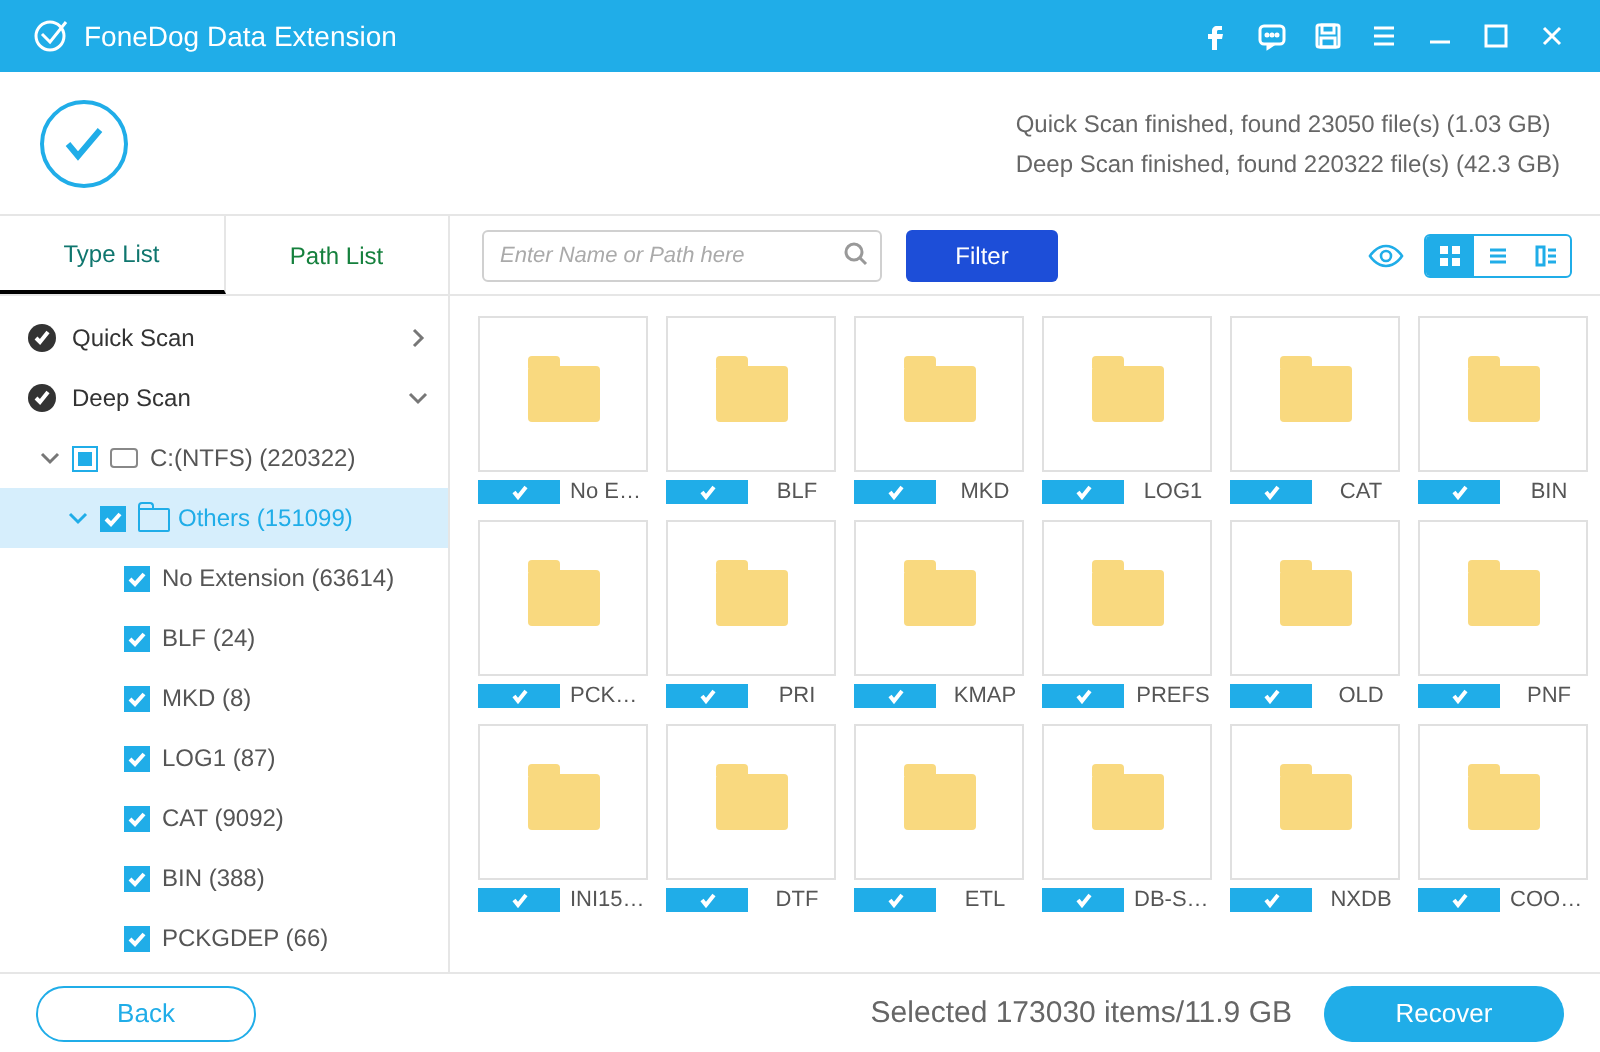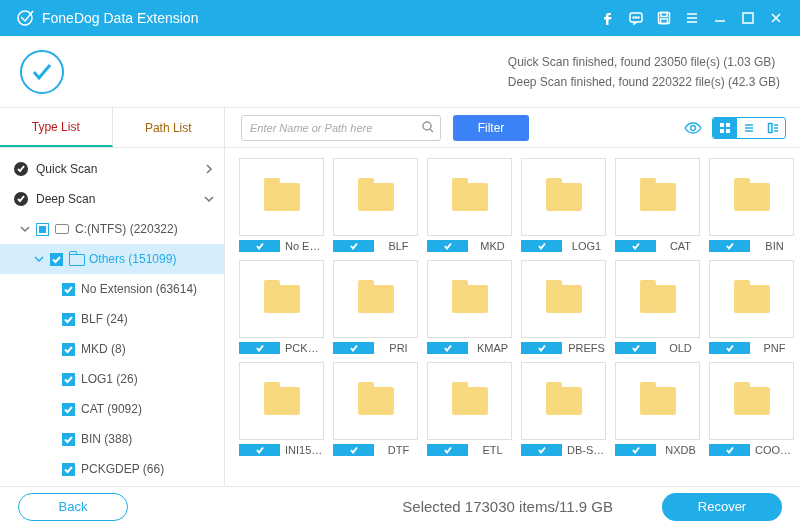--- a/index.html
+++ b/index.html
@@ -11,27 +11,27 @@
   .titlebar .tbtn { width: 28px; height: 36px; display: flex; align-items: center; justify-content: center; cursor: pointer; }
   .titlebar .tbtn svg { width: 16px; height: 16px; stroke: #fff; fill: none; stroke-width: 1.5; }
 
   .status { height: 72px; display: flex; align-items: center; padding: 0 20px; border-bottom: 1px solid #e6e6e6; justify-content: space-between; }
   .status .check { width: 44px; height: 44px; border: 2.5px solid #20ade8; border-radius: 50%; display: flex; align-items: center; justify-content: center; margin-right: 20px; }
   .status .check svg { width: 26px; height: 26px; stroke: #20ade8; fill: none; stroke-width: 3; }
   .status .lines { display: flex; flex-direction: column; gap: 6px; font-size: 12px; color: #666; }
 
   .toolbar { height: 40px; display: flex; align-items: center; border-bottom: 1px solid #e6e6e6; }
   .tabs { width: 225px; display: flex; height: 100%; }
-  .tab { flex: 1; display: flex; align-items: center; justify-content: center; font-size: 12px; cursor: pointer; border-right: 1px solid #e6e6e6; color: #a16207; }
-  .tab.active { color: #b91c1c; border-bottom: 2px solid #14b8a6; }
+  .tab { flex: 1; display: flex; align-items: center; justify-content: center; font-size: 12px; cursor: pointer; border-right: 1px solid #e6e6e6; color: #15803d; }
+  .tab.active { color: #0f766e; border-bottom: 2px solid #000000; }
   .searchwrap { margin-left: 16px; position: relative; }
   .searchwrap input { width: 200px; height: 26px; border: 1px solid #d0d0d0; border-radius: 3px; padding: 0 26px 0 8px; font-size: 11px; color: #555; }
   .searchwrap input::placeholder { color: #aaa; font-style: italic; }
   .searchwrap .sicon { position: absolute; right: 6px; top: 5px; }
-  .filterbtn { margin-left: 12px; width: 76px; height: 26px; background: #3b82f6; color: #fff; border: none; border-radius: 3px; font-size: 12px; cursor: pointer; }
+  .filterbtn { margin-left: 12px; width: 76px; height: 26px; background: #1d4ed8; color: #fff; border: none; border-radius: 3px; font-size: 12px; cursor: pointer; }
   .spacer { flex: 1; }
   .viewbtns { display: flex; gap: 8px; align-items: center; padding-right: 14px; }
   .eye { width: 22px; height: 22px; display:flex;align-items:center;justify-content:center;}
   .vgroup { display: flex; border: 1px solid #20ade8; border-radius: 3px; overflow: hidden; }
   .vbtn { width: 24px; height: 20px; display: flex; align-items: center; justify-content: center; cursor: pointer; }
   .vbtn.active { background: #20ade8; }
   .vbtn svg { width: 12px; height: 12px; }
 
   .body { display: flex; height: 338px; }
   .sidebar { width: 225px; border-right: 1px solid #e6e6e6; overflow-y: auto; padding: 6px 0; }
@@ -59,21 +59,21 @@
   .grow { display: flex; gap: 9px; margin-bottom: 8px; }
   .gcell { width: 85px; }
   .gthumb { width: 85px; height: 78px; border: 1px solid #e0e0e0; display: flex; align-items: center; justify-content: center; }
   .gfolder { width: 36px; height: 28px; background: #f9d97f; border-radius: 2px; position: relative; }
   .gfolder::before { content:""; position:absolute; width:16px; height:6px; background:#f9d97f; top:-5px; left:0; border-radius:2px 2px 0 0; }
   .glabel { display: flex; align-items: center; margin-top: 4px; font-size: 11px; color:#555;}
   .glabel .cb { width: 12px; height: 12px; border: 1px solid #20ade8; background:#20ade8; margin-right: 5px; flex-shrink:0; display:flex;align-items:center;justify-content:center;}
   .glabel .cb svg{width:8px;height:8px;stroke:#fff;stroke-width:2;fill:none;}
   .glabel span { white-space: nowrap; overflow: hidden; text-overflow: ellipsis; flex:1; text-align:center;}
 
-  .footer { height: 40px; border-top: 1px solid #e6e6e6; display: flex; align-items: center; padding: 0 18px; gap: 33px; }
+  .footer { height: 40px; border-top: 1px solid #e6e6e6; display: flex; align-items: center; padding: 0 18px; }
   .backbtn { width: 110px; height: 28px; border: 1px solid #20ade8; color: #20ade8; background: #fff; border-radius: 14px; font-size: 13px; cursor: pointer; }
   .selinfo { margin-left: auto; font-size: 15px; color: #666; margin-right: 16px; }
   .recoverbtn { width: 120px; height: 28px; background: #20ade8; color: #fff; border: none; border-radius: 14px; font-size: 13px; cursor: pointer; }
 </style>
 </head>
 <body>
 
 <div class="titlebar">
   <div class="logo">
     <svg viewBox="0 0 18 18">
@@ -254,21 +254,21 @@
             </svg>
           </span>
           <span>MKD (8)</span>
         </div>
         <div class="srow indent3">
           <span class="cb full">
             <svg viewBox="0 0 9 9">
               <path d="M1 4.5l2.5 2.5L8 2"></path>
             </svg>
           </span>
-          <span>LOG1 (26)</span>
+          <span>LOG1 (87)</span>
         </div>
         <div class="srow indent3">
           <span class="cb full">
             <svg viewBox="0 0 9 9">
               <path d="M1 4.5l2.5 2.5L8 2"></path>
             </svg>
           </span>
           <span>CAT (9092)</span>
         </div>
         <div class="srow indent3">

